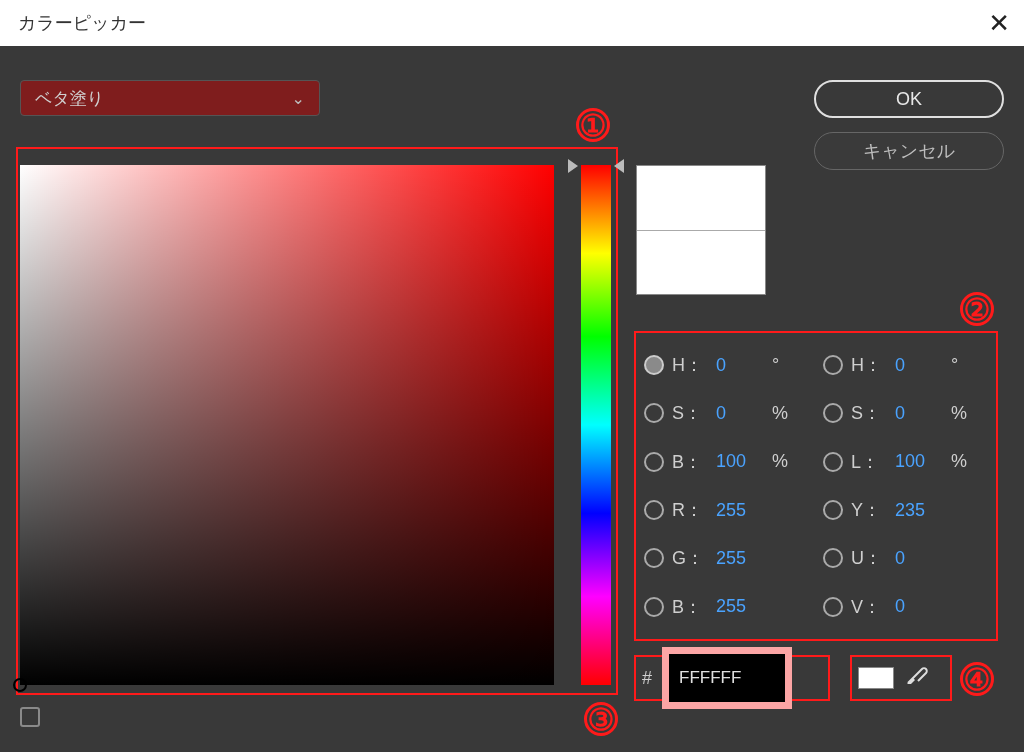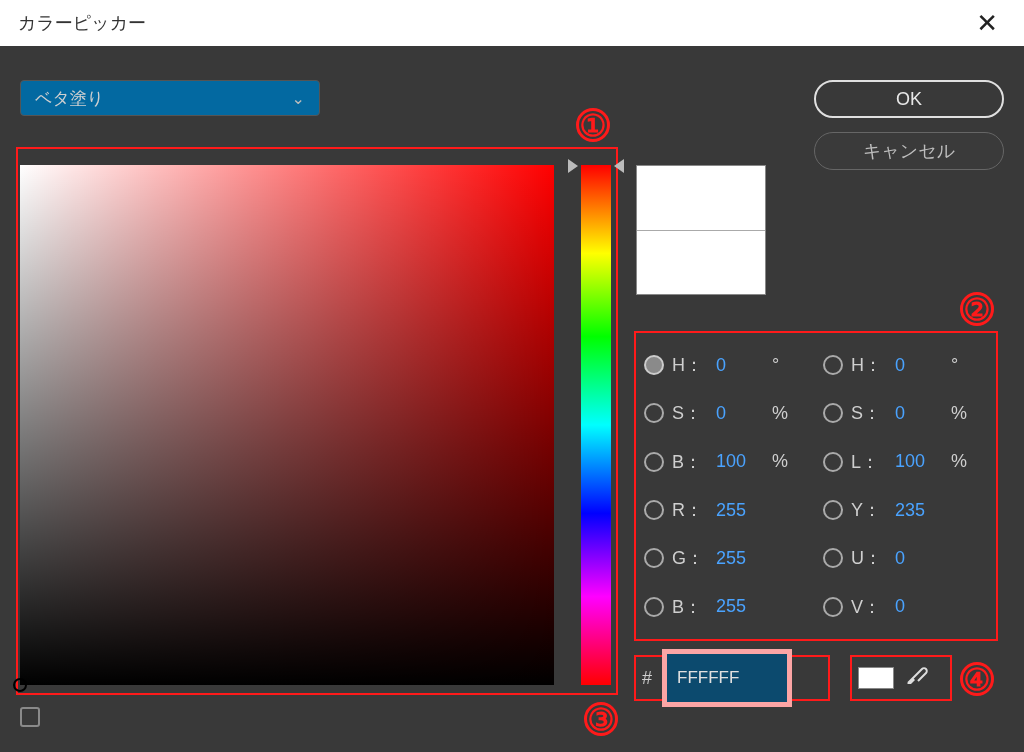--- a/index.html
+++ b/index.html
@@ -12,40 +12,40 @@
     overflow: hidden;
     position: relative;
   }
   
   .titlebar {
     background: #ffffff;
     height: 46px;
     display: flex;
     align-items: center;
     justify-content: space-between;
-    padding: 0 18px 0 18px;
+    padding: 0 6px 0 18px;
     color: #333;
   }
   .titlebar .title { font-size: 18px; }
   .titlebar .close {
     font-size: 26px;
     color: #222;
     cursor: pointer;
     padding: 4px 8px;
   }
   
   .toprow {
     position: absolute;
     left: 20px; top: 80px; right: 20px;
     display: flex;
     align-items: flex-start;
     justify-content: space-between;
   }
   .fill-select {
-    background: #0369a1;
+    background: #7f1d1d;
     border: 1px solid #555;
     border-radius: 4px;
     width: 300px; height: 36px;
     display: flex; align-items: center; justify-content: space-between;
     padding: 0 14px;
     font-size: 17px;
     cursor: pointer;
   }
   .fill-select .chev { font-size: 16px; color: #bbb; }
   .btns { display: flex; flex-direction: column; gap: 14px; }
@@ -159,22 +159,22 @@
   
   .hexwrap {
     position: absolute;
     left: 636px; top: 658px;
     width: 192px; height: 40px;
     display: flex; align-items: center; gap: 10px;
     padding: 0 6px;
   }
   .hexwrap .hash { font-size: 18px; color: #cfcfcf; }
   .hexinput {
-    background: #0c4a6e;
-    border: 5px solid #fca5a5;
+    background: #000000;
+    border: 7px solid #fca5a5;
     color: #e0e0e0;
     font-size: 17px;
     padding: 14px 10px;
     width: 130px;
   }
 
   
   .eyedrop {
     position: absolute;
     left: 852px; top: 658px;

